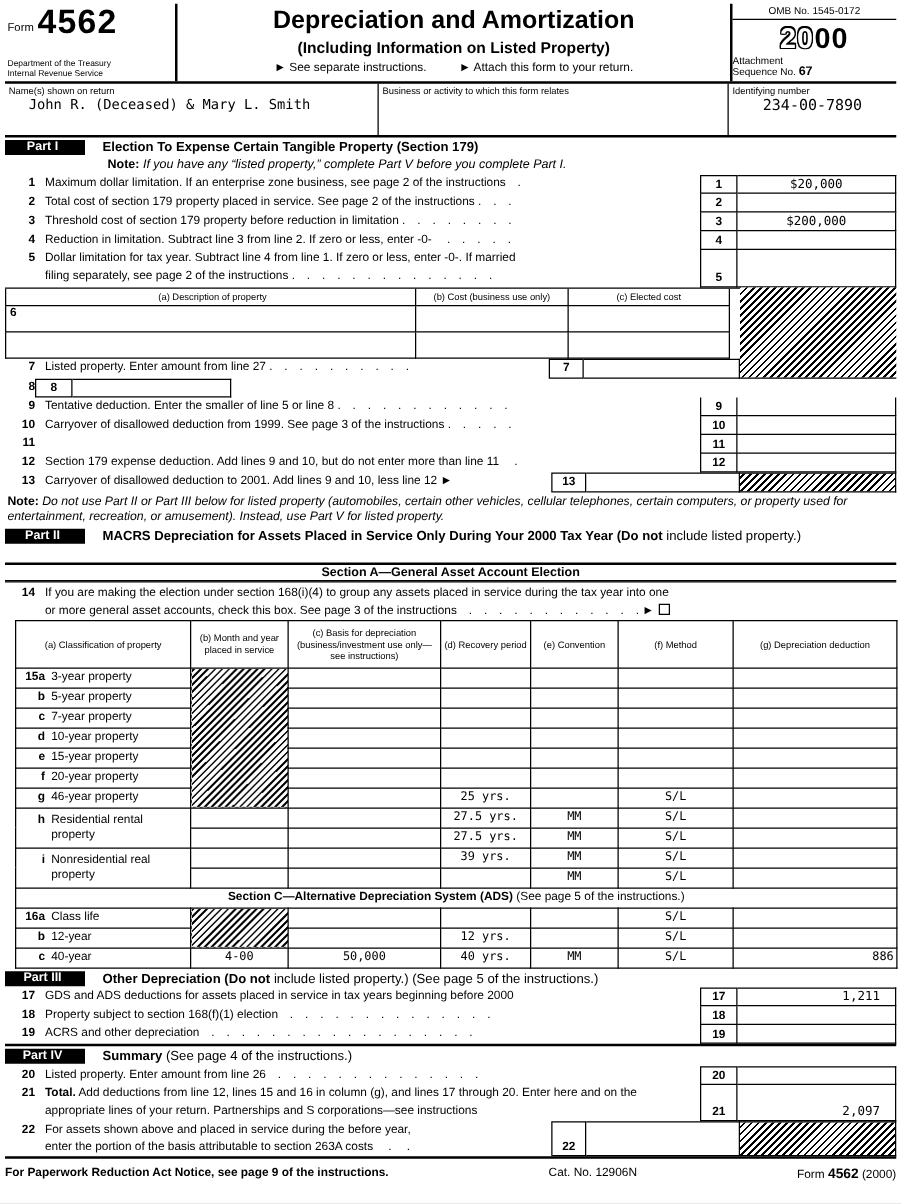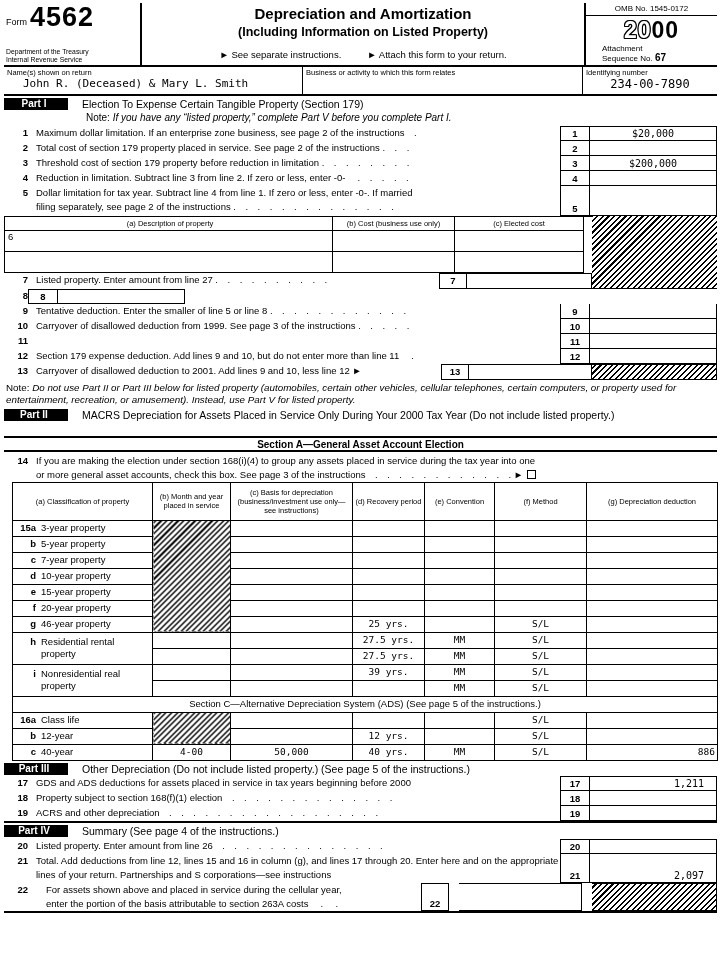--- a/index.html
+++ b/index.html
@@ -1,61 +1,61 @@
 <!DOCTYPE html>
 <html><head>
 <meta charset="utf-8">
 <style>
   * { margin:0; padding:0; box-sizing:border-box; }
   body { background:#888; font-family:"Liberation Sans", sans-serif; }
   .page { width:721px; height:963px; background:#fff; color:#000; margin:0 auto;
           padding:3px 4px 0 4px; font-size:9.5px; overflow:hidden; position:relative; }
-  b { font-weight:normal; }
+  b { font-weight:bold; }
   .it { font-style:italic;margin-top:45px; }
   .mono { font-family:"DejaVu Sans Mono", monospace; }
 
   
   .hdr { display:flex; height:64px; border-bottom:2px solid #000; }
   .hdr-left { width:138px; border-right:2px solid #000; padding:1px 2px; display:flex; flex-direction:column; }
   .formline { display:flex; align-items:flex-end; gap:3px; }
   .form-word { font-size:9px; padding-bottom:3px; }
   .form-num { font-size:27px; font-weight:bold; line-height:26px; letter-spacing:1px; }
   .dept { font-size:6.8px; margin-top:auto; line-height:8px; }
   .hdr-center { flex:1; text-align:center; padding-top:2px; display:flex; flex-direction:column; }
-  .hdr-title { font-size:15px; font-weight:bold; }
+  .hdr-title { font-size:20px; font-weight:bold; }
   .hdr-sub { font-size:12.5px; font-weight:bold; margin-top:3px; }
   .hdr-instr { margin-top:auto; margin-bottom:5px; display:flex; justify-content:center; gap:26px; font-size:9.5px; }
   .hdr-right { width:133px; border-left:2px solid #000; display:flex; flex-direction:column; text-align:center; }
   .omb { font-size:8px; border-bottom:1.5px solid #000; padding:1px 0 2px 0; }
   .year { font-size:23px; font-weight:bold; line-height:24px; margin-top:2px; letter-spacing:1px; }
   .year .outline { color:#fff; text-shadow:-1px -1px 0 #000,1px -1px 0 #000,-1px 1px 0 #000,1px 1px 0 #000,0 -1px 0 #000,0 1px 0 #000,-1px 0 0 #000,1px 0 0 #000; }
-  .attach { font-size:8px; text-align:left; padding-left:16px; line-height:9px; margin-top:2px; }
+  .attach { font-size:8px; text-align:left; padding-left:0; line-height:9px; margin-top:2px; }
   .seq-num { font-weight:bold; font-size:10px; }
 
-  .namerow { display:flex; height:29px; border-bottom:2.5px solid #000; }
+  .namerow { display:flex; height:43px; border-bottom:2.5px solid #000; }
   .nr { padding:1px 3px; }
   .nr-left { width:298px; }
   .nr-mid { flex:1; border-left:1.5px solid #000; }
   .nr-right { width:135px; border-left:1.5px solid #000; text-align:center; }
   .small-label { font-size:7.5px; text-align:left; display:block; }
   .fill { font-family:"DejaVu Sans Mono", monospace; font-size:11px; padding-left:16px; }
   .idval { font-family:"DejaVu Sans Mono", monospace; font-size:12px; padding-left:0; }
 
   
   .partbar { display:flex; gap:14px; padding:2px 0 1px 0; align-items:flex-start; }
   .plabel { background:#000; color:#fff; font-weight:bold; font-size:10px; padding:0 9px 1px 5px; flex:none; width:64px; text-align:center; }
   .ptitle { font-size:10.5px; line-height:12.5px; }
   .pnote { margin-left:82px; font-size:10px; height:14px; }
 
   
   .ln { display:flex; align-items:stretch; height:15px; line-height:14px; }
   .ln.h16 { height:16px; }
   .ln.two { height:30px; }
   .ln.two29 { height:29px; }
-  .ln.two28 { height:28px;gap:10px; }
+  .ln.two28 { height:28px; }
   .lnum { width:24px; text-align:right; font-weight:bold; flex:none; }
   .llabel { flex:1; padding-left:8px; overflow:hidden; }
   .cond { font-size:14px; letter-spacing:-0.1px;margin-top:38px; }
   .rbox { width:30px; flex:none; border:1.5px solid #000; border-top:none; font-weight:bold;
           display:flex; align-items:flex-end; justify-content:center; line-height:12px; }
   .rval { width:127px; flex:none; border:1.5px solid #000; border-top:none; border-left:none;
           font-family:"DejaVu Sans Mono", monospace; font-size:10px;
           display:flex; align-items:flex-end; justify-content:center; line-height:13px; }
   .rval.right { justify-content:flex-end; padding-right:12px; }
   .grp .ln:first-child .rbox, .grp .ln:first-child .rval { border-top:1.5px solid #000; }
@@ -462,21 +462,26 @@
       <span class="lnum">21</span>
       <span class="llabel"><b>Total.</b><span> Add deductions from line 12, lines 15 and 16 in column (g), and lines 17 through 20. Enter here and on the appropriate lines of your return. Partnerships and S corporations—see instructions</span></span>
       <span class="rbox">21</span>
       <span class="rval right">2,097</span>
     </div>
   </div>
 
   <div class="l22wrap">
     <div class="ln two28 ln13">
       <span class="lnum">22</span>
-      <span class="llabel"><span>For assets shown above and placed in service during the cellular year,</span><br><span>enter the portion of the basis attributable to section 263A costs  .  .</span></span>
+      <span class="llabel"><span>For assets shown above and placed in service during the before year,</span><br><span>enter the portion of the basis attributable to section 263A costs  .  .</span></span>
       <span class="rbox7" style="display:flex;align-items:flex-end;justify-content:center;">22</span>
       <span class="rval13 mono"></span>
       <span class="hatchcell hatch"></span>
     </div>
   </div>
 
+  <div class="footer">
+    <span class="bold">For Paperwork Reduction Act Notice, see page 9 of the instructions.</span>
+    <span>Cat. No. 12906N</span>
+    <span><span>Form</span> <b style="font-size:11px;">4562</b> <span>(2000)</span></span>
+  </div>
 
 </div>
 
 </body></html>

